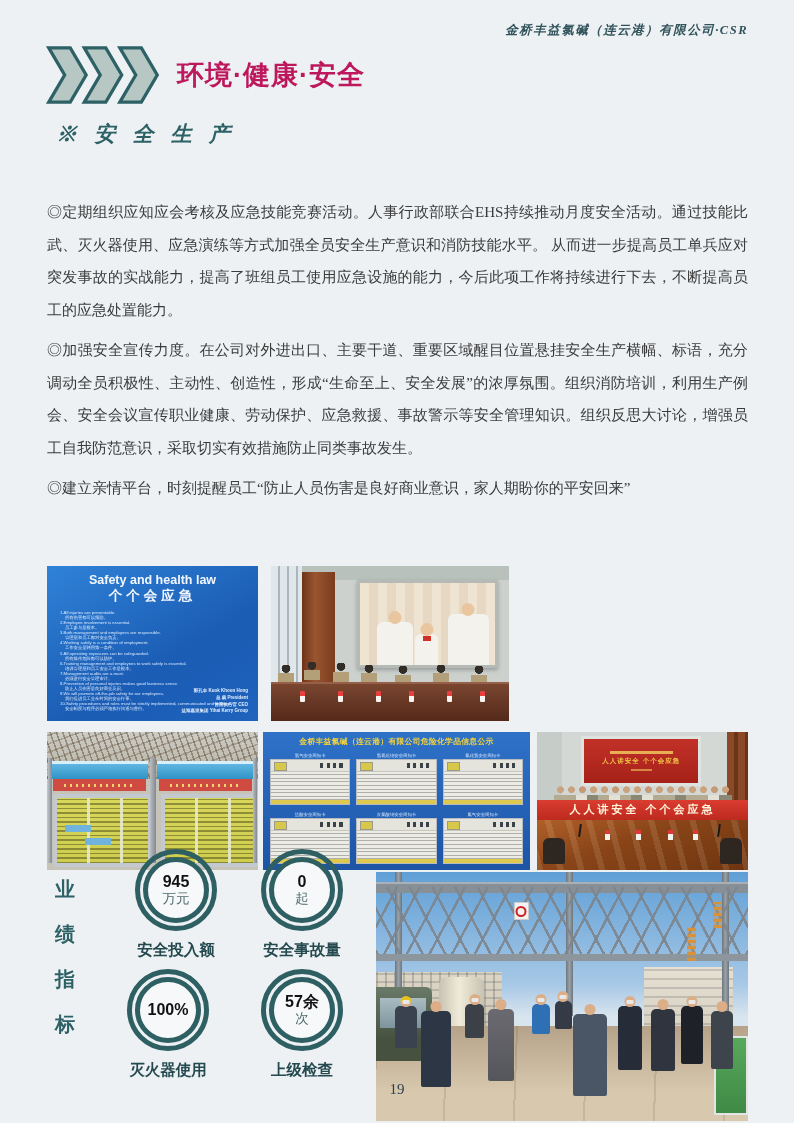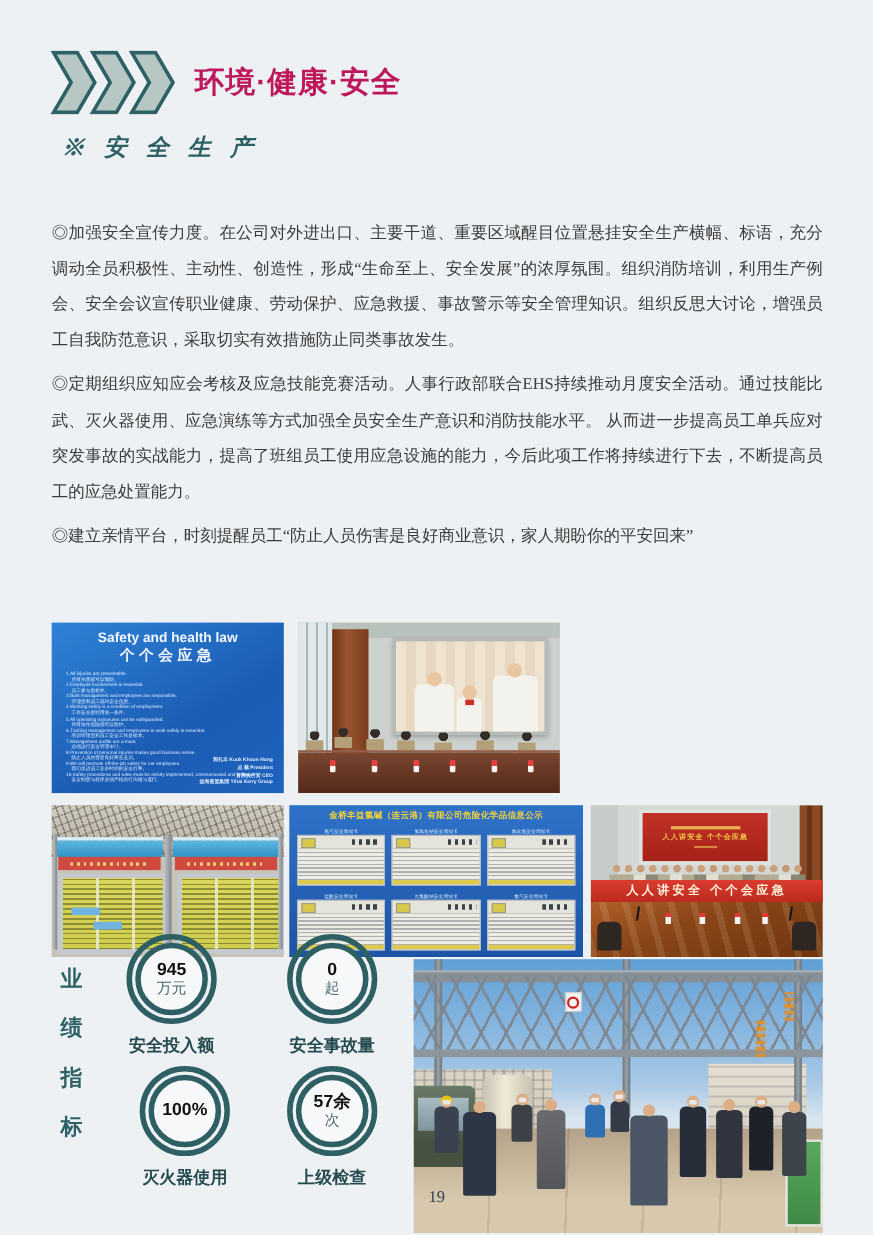--- a/index.html
+++ b/index.html
@@ -173,52 +173,53 @@
   .bp::before{content:"";position:absolute;top:-10px;left:50%;transform:translateX(-50%);
       width:11px;height:11px;border-radius:50%;background:#dcae88;}
   .bp.helmet::before{background:linear-gradient(#e8c21c 0 55%,#dcae88 55%);}
   .bp.mask::after{content:"";position:absolute;top:-6px;left:50%;transform:translateX(-50%);
       width:7px;height:4px;background:#e8e8e8;border-radius:1px;}
 
   
   .kpi-label{position:absolute;left:52px;top:876px;display:flex;flex-direction:column;gap:18px;
       width:26px;text-align:center;font-size:20px;font-weight:bold;color:#2d6165;}
   .kpi{position:absolute;width:120px;text-align:center;}
-  .kpi-0{left:96px;top:849px;}  .kpi-1{left:242px;top:849px;}
+  .kpi-0{left:116px;top:849px;}  .kpi-1{left:242px;top:849px;}
   .kpi-2{left:108px;top:969px;}  .kpi-3{left:242px;top:969px;}
   .ring-o{width:66px;height:66px;margin:0 auto;border:5px solid #2d5f63;border-radius:50%;padding:3px;background:transparent;}
   .ring-i{width:100%;height:100%;box-sizing:border-box;border:5px solid #2d5f63;border-radius:50%;background:#f6f8f9;
       display:flex;flex-direction:column;align-items:center;justify-content:center;}
   .kpi-value{font-size:16px;font-weight:bold;color:#111;line-height:1.1;}
   .kpi-unit{font-family:"Liberation Serif",serif;font-size:13.5px;color:#4f6b6e;line-height:1.15;}
   .kpi-name{margin-top:9px;font-size:15.5px;font-weight:bold;color:#24494e;}
 
   .page-number{position:absolute;left:0;right:0;top:1081px;text-align:center;
       font-family:"Liberation Serif",serif;font-size:15px;color:#2c3e50;}
 </style>
 </head>
 <body>
 
 <div class="page">
 
+  <div class="company-hdr">金桥丰益氯碱（连云港）有限公司·CSR</div>
 
   <div class="banner">
     <svg width="116" height="58" viewBox="0 0 120 62">
       <path d="M2,2 L25,2 L42,31 L25,60 L2,60 L19,31 Z" fill="#b7c8c4" stroke="#2d6165" stroke-width="3.5"></path>
       <path d="M40,2 L63,2 L80,31 L63,60 L40,60 L57,31 Z" fill="#b7c8c4" stroke="#2d6165" stroke-width="3.5"></path>
       <path d="M78,2 L101,2 L118,31 L101,60 L78,60 L95,31 Z" fill="#b7c8c4" stroke="#2d6165" stroke-width="3.5"></path>
     </svg>
     <div class="banner-title">环境·健康·安全</div>
   </div>
 
   <div class="sec-heading">※ 安 全 生 产</div>
 
   <div class="paras">
+    <p>◎定期组织应知应会考核及应急技能竞赛活动。人事行政部联合EHS持续推动月度安全活动。通过技能比武、灭火器使用、应急演练等方式加强全员安全生产意识和消防技能水平。 从而进一步提高员工单兵应对突发事故的实战能力，提高了班组员工使用应急设施的能力，今后此项工作将持续进行下去，不断提高员工的应急处置能力。</p>
     <p>◎加强安全宣传力度。在公司对外进出口、主要干道、重要区域醒目位置悬挂安全生产横幅、标语，充分调动全员积极性、主动性、创造性，形成“生命至上、安全发展”的浓厚氛围。组织消防培训，利用生产例会、安全会议宣传职业健康、劳动保护、应急救援、事故警示等安全管理知识。组织反思大讨论，增强员工自我防范意识，采取切实有效措施防止同类事故发生。</p>
-    <p>◎定期组织应知应会考核及应急技能竞赛活动。人事行政部联合EHS持续推动月度安全活动。通过技能比武、灭火器使用、应急演练等方式加强全员安全生产意识和消防技能水平。 从而进一步提高员工单兵应对突发事故的实战能力，提高了班组员工使用应急设施的能力，今后此项工作将持续进行下去，不断提高员工的应急处置能力。</p>
     <p>◎建立亲情平台，时刻提醒员工“防止人员伤害是良好商业意识，家人期盼你的平安回来”</p>
   </div>
 
   <div class="photo" id="p1">
     <span class="p1-t-en">Safety and health law</span>
     <span class="p1-t-zh">个个会应急</span>
     <span class="p1-items">
       <span>1.All injuries are preventable.</span>
         <span class="zh">所有伤害都可以预防。</span>
       <span>2.Employee involvement is essential.</span>

